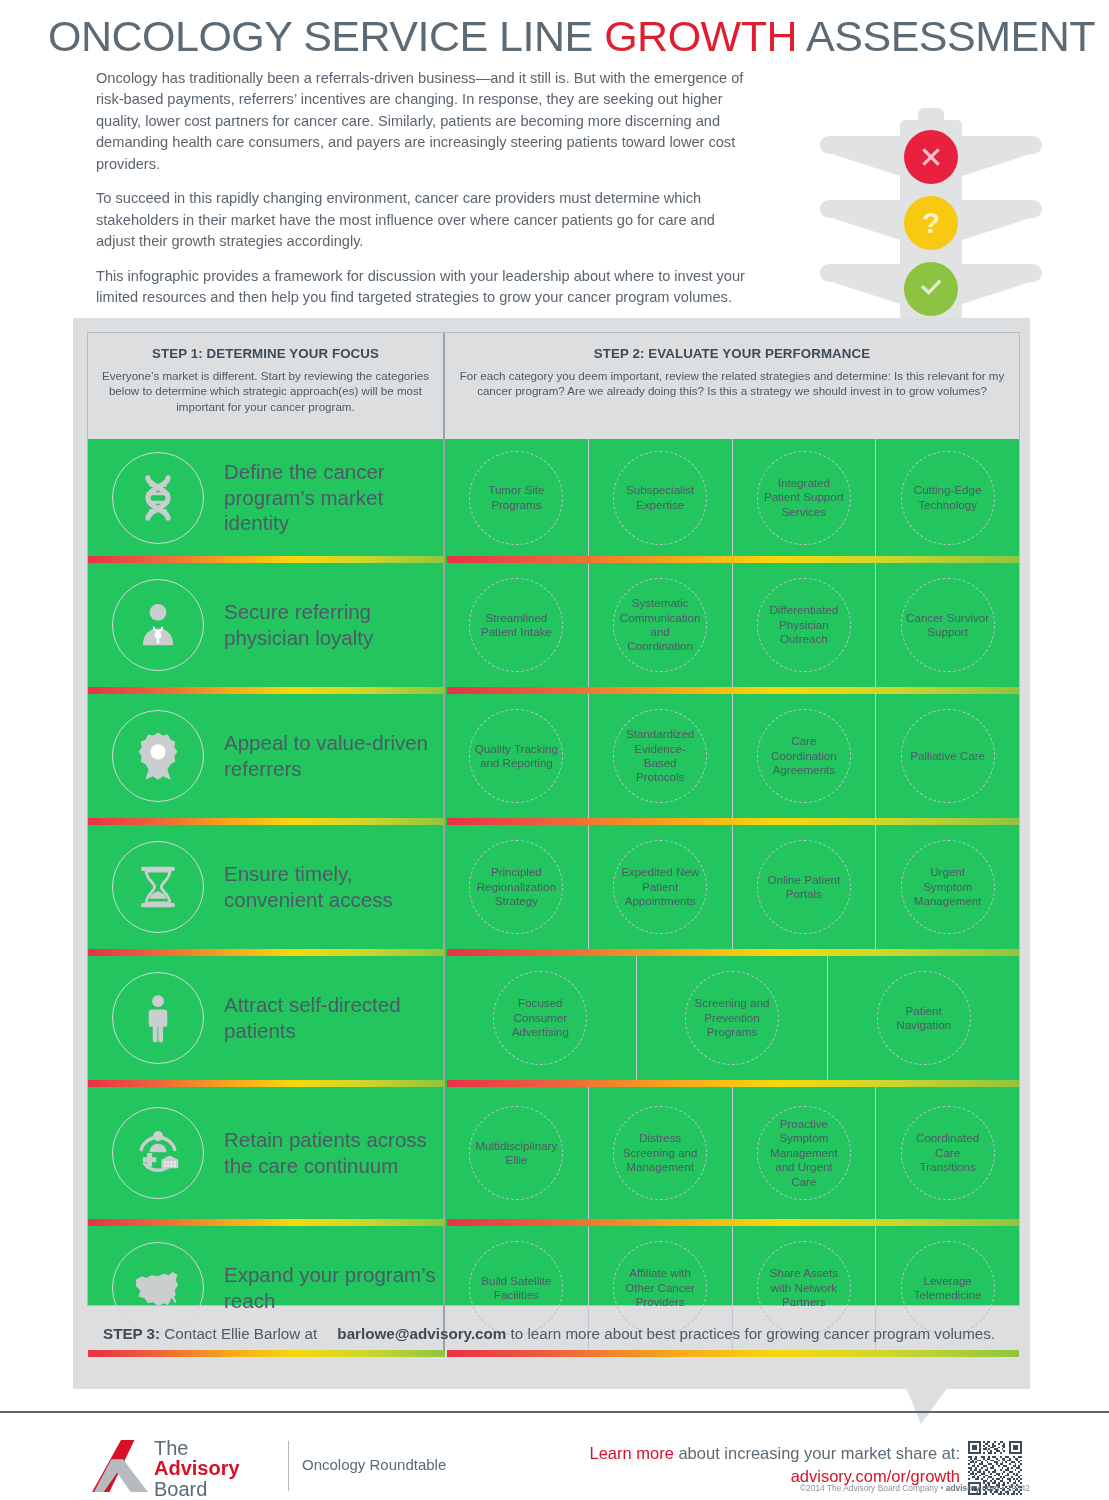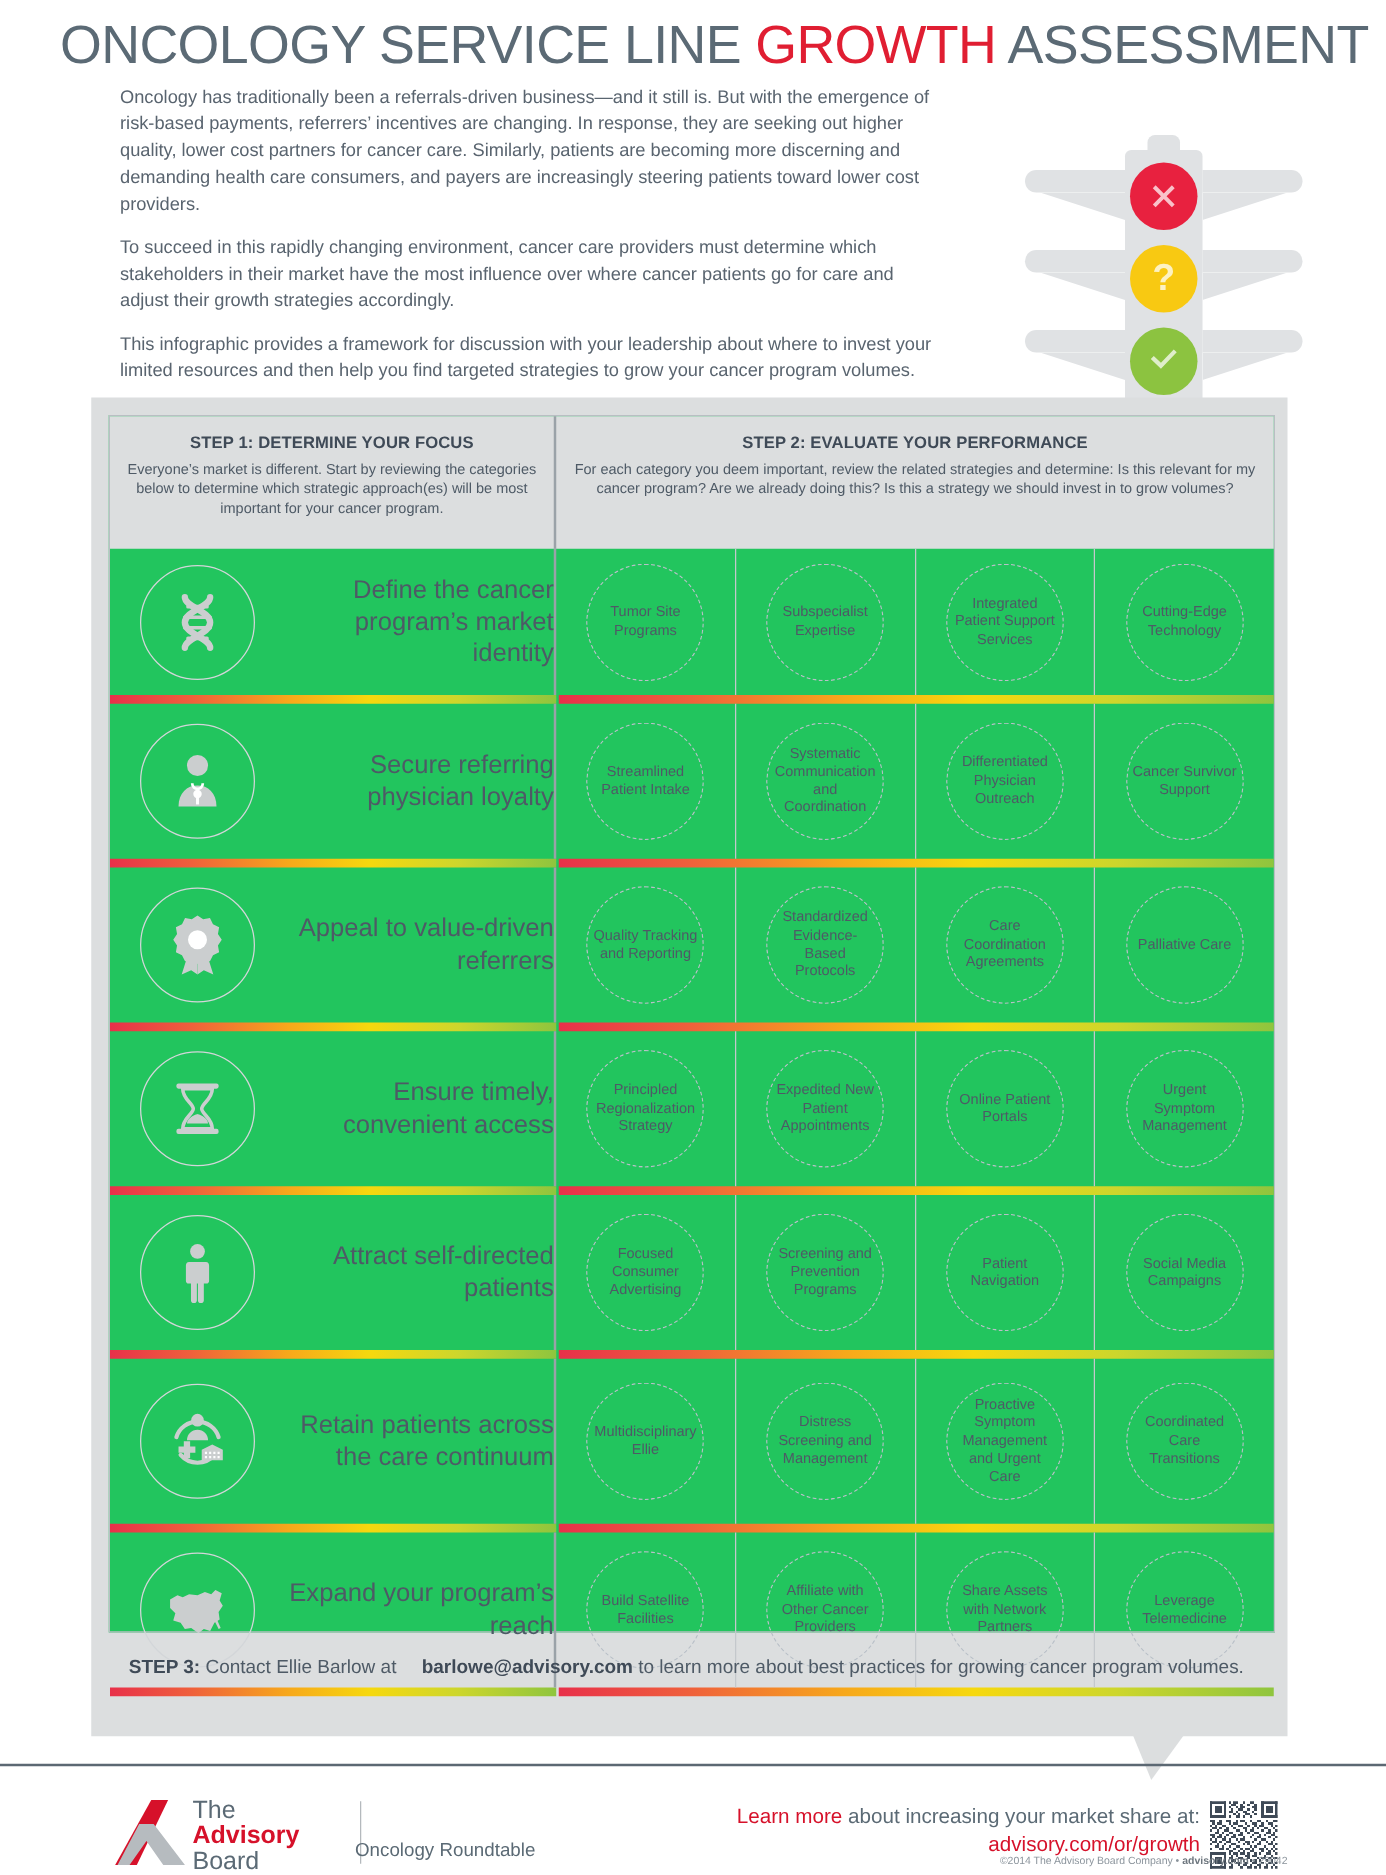--- a/index.html
+++ b/index.html
@@ -87,21 +87,21 @@
     font-size: 13.3px; font-weight: 700; color: #3f4a57;
     letter-spacing: 0.1px; margin-bottom: 7px;
   }
   .step-sub { font-size: 11.6px; line-height: 1.32; color: #4e5a66; }
 
   
   .rows { }
   .row { display: flex; position: relative; }
   .row-left {
     width: 357px; border-right: 2px solid #9aa2a8;
-    display: flex; align-items: center; padding-left: 24px; text-align: right;
+    display: flex; align-items: center; padding-left: 24px;
   }
   .cat-icon {
     width: 92px; height: 92px; border-radius: 50%;
     border: 1.6px solid #d3d6d9;
     display: flex; align-items: center; justify-content: center;
     flex: none;
   }
   .cat-icon svg { width: 54px; height: 54px; fill: #cbcecf; }
   .cat-label {
     margin-left: 20px; font-size: 20.5px; line-height: 1.25;
@@ -372,23 +372,20 @@
           <div class="row-right">
             <div class="cell">
               <div class="bubble">Focused Consumer Advertising</div>
             </div>
             <div class="cell">
               <div class="bubble">Screening and Prevention Programs</div>
             </div>
             <div class="cell">
               <div class="bubble">Patient Navigation</div>
             </div>
-            <div class="cell">
-              <div class="bubble">Social Media Campaigns</div>
-            </div>
           </div>
         </div>
         <div class="grad">
           <div class="gseg left"></div>
           <div class="gseg right"></div>
         </div>
         <div class="row" style="height: 132px;">
           <div class="row-left">
             <div class="cat-icon">
               <svg viewBox="0 0 64 64">
@@ -465,21 +462,21 @@
       <path d="M30 0 L44 0 L18 54 L0 54 Z" fill="#d6112a"></path>
       <path d="M18 20 L30 20 L56 54 L38 54 L24 34 L10 54 L0 54 Z" fill="#b6bbbf" transform="translate(2,0)"></path>
     </svg>
     <div class="logo-words">
       <div>The</div>
       <div class="adv">Advisory</div>
       <div>Board</div>
       <div>Company</div>
     </div>
     <div class="logo-div"></div>
-    <div class="logo-sub" style="left:192px;top:18px;margin-top:16px;">Oncology Roundtable</div>
+    <div class="logo-sub" style="left:210px;top:18px;">Oncology Roundtable</div>
   </div>
 
   <div class="learn">
     <span class="red">Learn more</span><span> about increasing your market share at:</span><br>
     <span class="red">advisory.com/or/growth</span>
   </div>
 
   <div class="qr">
     <svg viewBox="0 0 29 29" width="54" height="54" shape-rendering="crispEdges">
       <rect width="29" height="29" fill="#fff"></rect>

